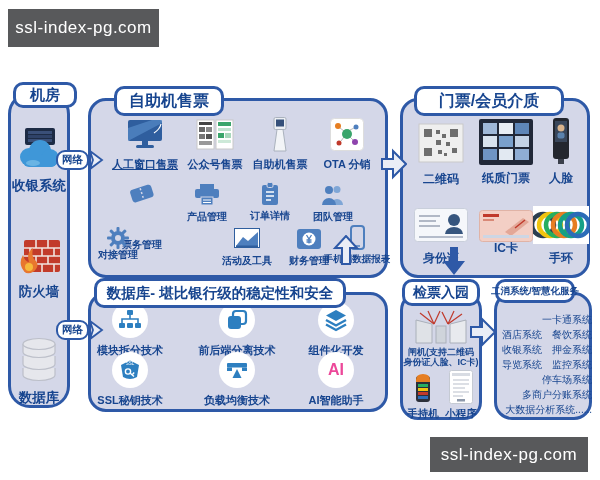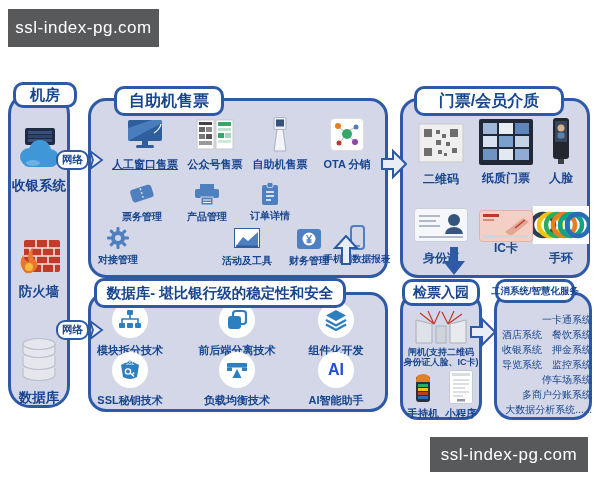--- a/index.html
+++ b/index.html
@@ -11,21 +11,21 @@
 
   .box{position:absolute;background:#d4d7e8;border:3px solid #2e59a7;border-radius:18px;box-sizing:border-box;}
   .badge{position:absolute;background:#ffffff;border:3px solid #2e59a7;border-radius:10px;color:#17458f;font-weight:bold;
     display:flex;align-items:center;justify-content:center;box-sizing:border-box;z-index:5;white-space:nowrap;}
 
   .item{position:absolute;display:flex;flex-direction:column;align-items:center;justify-content:flex-start;}
   .ic{display:flex;align-items:flex-end;justify-content:center;}
   .lbl{color:#17458f;font-weight:bold;white-space:nowrap;text-align:center;line-height:1.15;}
 
   .circle{width:36px;height:36px;border-radius:50%;background:#fff;display:flex;align-items:center;justify-content:center;position:relative;}
-  .ai-text{font-size:16px;font-weight:bold;color:#1d4ed8;}
+  .ai-text{font-size:16px;font-weight:bold;color:#ec4899;}
   .vip-badge{background:#4e7fbe;color:#fff;font-size:9px;font-weight:bold;border-radius:4px;padding:3px 5px;line-height:1;}
 
   .arrow{position:absolute;z-index:4;}
   .net{position:absolute;z-index:6;display:flex;align-items:center;}
   .net-pill{background:#fff;border:2px solid #2e59a7;border-radius:9px;color:#17458f;font-size:10.5px;font-weight:bold;
     padding:1px 4px;line-height:1.3;white-space:nowrap;}
 
   .svc-item{color:#17458f;font-weight:normal;font-size:10px;text-align:right;line-height:15px;white-space:pre;}
 </style>
 </head>
@@ -167,21 +167,21 @@
         <circle cx="17" cy="16" r="5" fill="#3aa56b"></circle>
         <circle cx="8" cy="8" r="3" fill="#e67e22"></circle>
         <circle cx="26" cy="9" r="2.5" fill="#4e7fbe"></circle>
         <circle cx="9" cy="25" r="2.5" fill="#c0392b"></circle>
         <circle cx="25" cy="24" r="3" fill="#8e44ad"></circle>
       </svg>
     </div>
     <div class="lbl" style="font-size:11px;margin-top:7px;">OTA 分销</div>
   </div>
 
-  <div class="item" style="left:111px;top:182px;width:62px;">
+  <div class="item" style="left:111px;top:182px;width:62px;gap:28px;">
     <div class="ic" style="height:24px;">
       <svg width="28" height="23" viewBox="0 0 28 23">
         <g transform="rotate(-18 14 11)">
           <rect x="3" y="4" width="22" height="13" rx="3" fill="#4e7fbe"></rect>
           <line x1="14" y1="5" x2="14" y2="16" stroke="#d4d7e8" stroke-width="1.5" stroke-dasharray="2 2"></line>
         </g>
       </svg>
     </div>
     <div class="lbl" style="font-size:10px;margin-top:5px;">票务管理</div>
   </div>
@@ -205,41 +205,52 @@
         <rect x="2" y="3" width="16" height="20" rx="2" fill="#4e7fbe"></rect>
         <rect x="7" y="0.5" width="6" height="5" rx="1.5" fill="#4e7fbe" stroke="#d4d7e8"></rect>
         <line x1="6" y1="10" x2="14" y2="10" stroke="#fff" stroke-width="1.5"></line>
         <line x1="6" y1="14" x2="14" y2="14" stroke="#fff" stroke-width="1.5"></line>
         <line x1="6" y1="18" x2="11" y2="18" stroke="#fff" stroke-width="1.5"></line>
       </svg>
     </div>
     <div class="lbl" style="font-size:10px;margin-top:4px;">订单详情</div>
   </div>
 
+  <div class="item" style="left:302px;top:183px;width:62px;">
+    <div class="ic" style="height:22px;">
+      <svg width="28" height="21" viewBox="0 0 28 21">
+        <circle cx="18" cy="5.5" r="3.5" fill="#7fa6d6"></circle>
+        <path d="M12 21 a6 6 0 0 1 12 0 z" fill="#7fa6d6"></path>
+        <circle cx="10" cy="6" r="4" fill="#4e7fbe"></circle>
+        <path d="M3 21 a7 7 0 0 1 14 0 z" fill="#4e7fbe"></path>
+      </svg>
+    </div>
+    <div class="lbl" style="font-size:10px;margin-top:6px;">团队管理</div>
+  </div>
 
   <div class="item" style="left:88px;top:226px;width:60px;">
     <div class="ic" style="height:23px;">
       <svg width="22" height="22" viewBox="0 0 22 22">
         <g fill="#4e7fbe">
           <rect x="9.5" y="0" width="3" height="5" rx="1"></rect>
           <rect x="9.5" y="17" width="3" height="5" rx="1"></rect>
           <rect x="0" y="9.5" width="5" height="3" rx="1"></rect>
           <rect x="17" y="9.5" width="5" height="3" rx="1"></rect>
           <g transform="rotate(45 11 11)">
             <rect x="9.5" y="0" width="3" height="5" rx="1"></rect>
             <rect x="9.5" y="17" width="3" height="5" rx="1"></rect>
             <rect x="0" y="9.5" width="5" height="3" rx="1"></rect>
             <rect x="17" y="9.5" width="5" height="3" rx="1"></rect>
           </g>
           <circle cx="11" cy="11" r="7"></circle>
         </g>
         <circle cx="11" cy="11" r="3" fill="#d4d7e8"></circle>
       </svg>
     </div>
-    <div class="lbl" style="font-size:10px;margin-top:5px;">对接管理</div>
+    <div class="lbl" style="font-size:10px;">对接管理</div>
   </div>
 
 
   <div class="item" style="left:216px;top:227px;width:62px;">
     <div class="ic" style="height:22px;">
       <svg width="26" height="21" viewBox="0 0 26 21">
         <rect x="0.5" y="0.5" width="25" height="19" fill="#fff" stroke="#2f5e9e"></rect>
         <polygon points="2,18 9,9 14,13 24,4 24,18" fill="#4e7fbe"></polygon>
         <line x1="2" y1="18.5" x2="24" y2="18.5" stroke="#2f5e9e" stroke-width="2"></line>
       </svg>

